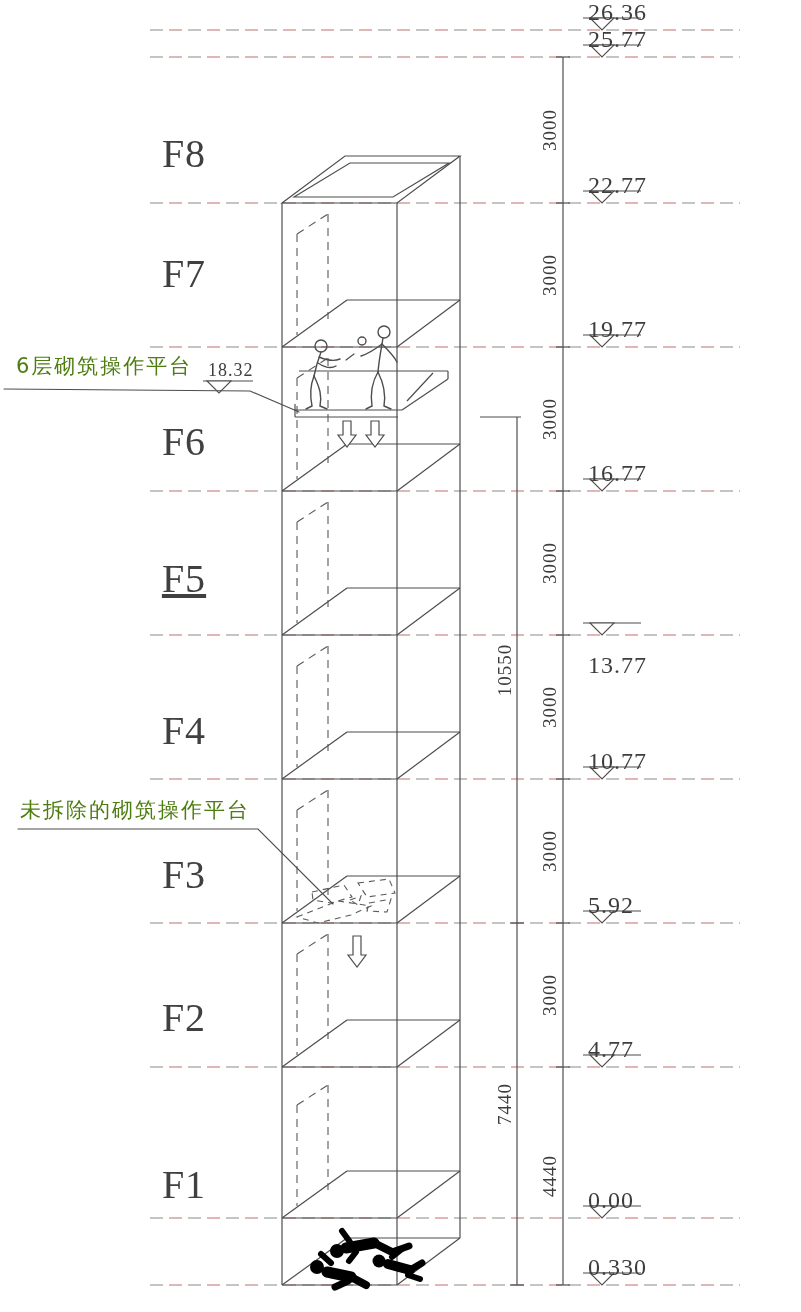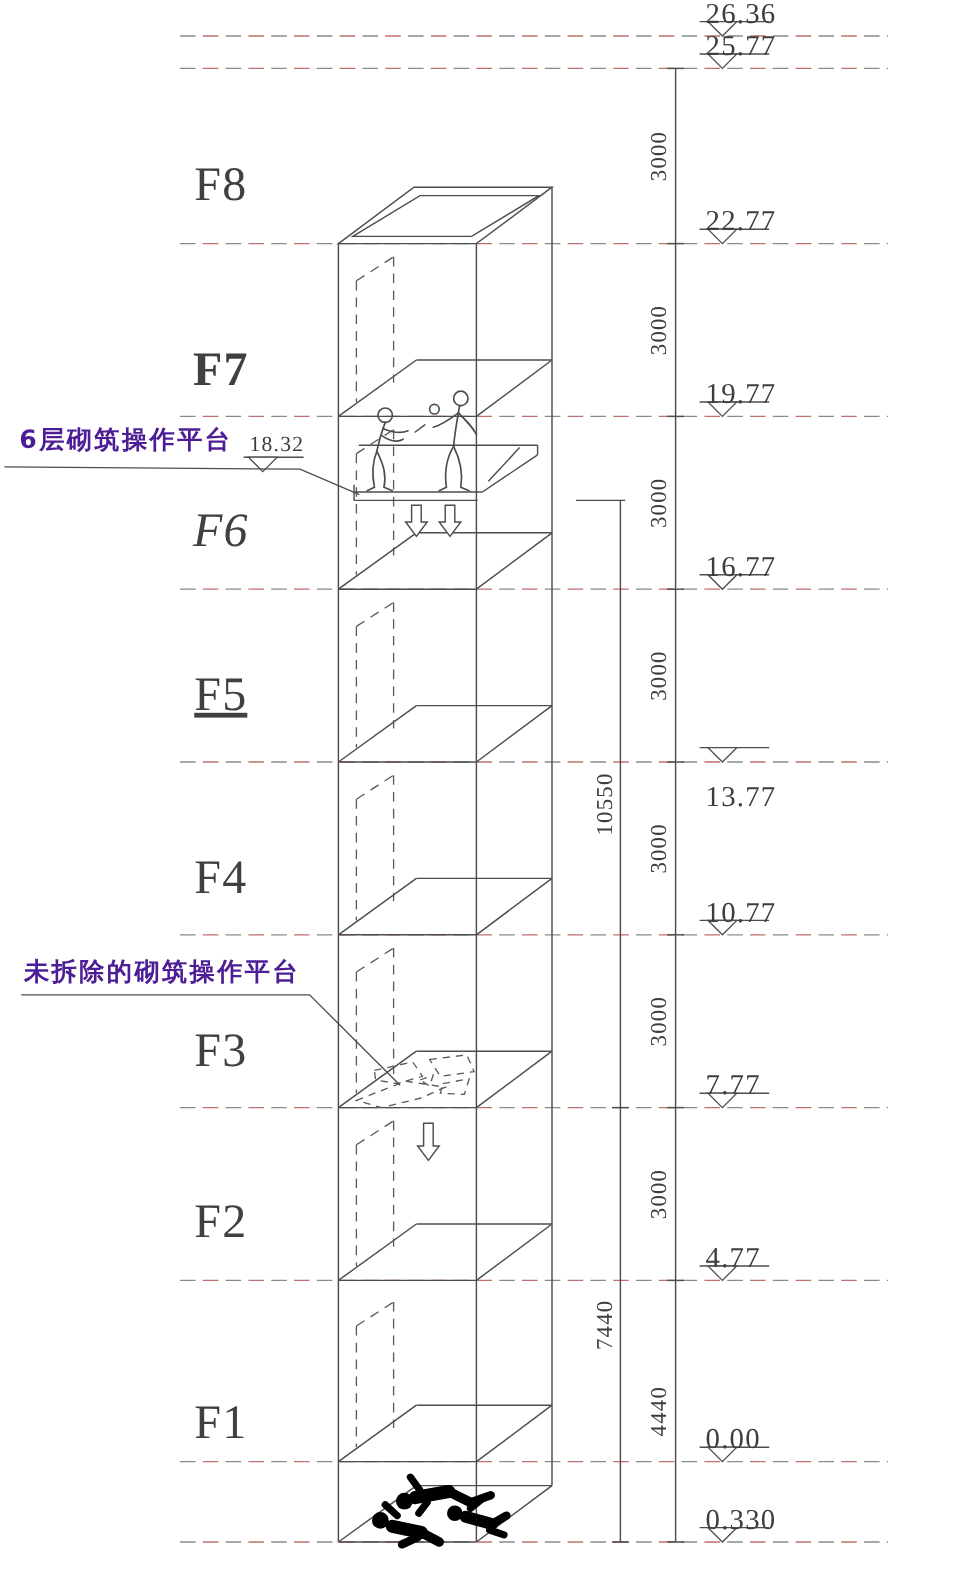--- a/index.html
+++ b/index.html
@@ -4,22 +4,22 @@
 <style>
   html,body{margin:0;padding:0;background:#ffffff;}
   .canvas{position:relative;width:801px;height:1312px;background:#ffffff;overflow:hidden;
           font-family:"Liberation Serif", serif;}
   svg{position:absolute;left:0;top:0;}
   .lab{position:absolute;color:#3d3d3d;white-space:nowrap;}
   .floor-label{font-size:40px;color:#404040;width:64px;text-align:center;letter-spacing:1px;}
   .elev-label{font-size:24px;letter-spacing:1px;}
   .dim-label{font-size:19px;letter-spacing:1px;width:90px;text-align:center;
              transform:rotate(-90deg);transform-origin:center center;}
-  .anno{font-size:21px;letter-spacing:2px;color:#4c1d95;
-        font-family:"DejaVu Sans", sans-serif;font-weight:bold;}
+  .anno{font-size:21px;letter-spacing:2px;color:#4d7c0f;
+        font-family:"DejaVu Sans", sans-serif;}
   .plat-label{font-size:18px;letter-spacing:1px;}
 </style>
 </head>
 <body>
 
 <div class="canvas">
   <svg id="draw" width="801" height="1312" viewBox="0 0 801 1312">
       <g>
         <line x1="150" y1="30" x2="740" y2="30" stroke="#8a8a8a" stroke-width="1.1" stroke-dasharray="13 25"></line>
         <line x1="150" y1="30" x2="740" y2="30" stroke="#c0706c" stroke-width="1.1" stroke-dasharray="13 25" stroke-dashoffset="-19"></line>
@@ -208,35 +208,35 @@
       <g>
         <path d="M4,389 L250,391 L299,412" stroke="#4d4d4d" stroke-width="1.1" fill="none" stroke-linecap="round"></path>
         <path d="M18,829 L258,829 L333,904" stroke="#4d4d4d" stroke-width="1.1" fill="none" stroke-linecap="round"></path>
       </g>
     </svg>
   <div id="labels">
     <div class="lab anno" style="left:16px;top:352px;">6层砌筑操作平台</div>
     <div class="lab anno" style="left:20px;top:796px;">未拆除的砌筑操作平台</div>
     <div class="lab plat-label" style="left:208px;top:360px;">18.32</div>
   <div class="lab floor-label" style="left:152px;top:130px;">F8</div>
-      <div class="lab floor-label" style="left:152px;top:284px;font-weight:bold;">F7</div>
-      <div class="lab floor-label" style="left:152px;top:418px;font-style:italic;">F6</div>
+      <div class="lab floor-label" style="left:152px;top:250px;">F7</div>
+      <div class="lab floor-label" style="left:152px;top:418px;">F6</div>
       <div class="lab floor-label" style="left:152px;top:555px;text-decoration:underline;">F5</div>
       <div class="lab floor-label" style="left:152px;top:707px;">F4</div>
       <div class="lab floor-label" style="left:152px;top:851px;">F3</div>
       <div class="lab floor-label" style="left:152px;top:994px;">F2</div>
       <div class="lab floor-label" style="left:152px;top:1161px;">F1</div>
       <div class="lab elev-label" style="left:588px;top:-1px;">26.36</div>
       <div class="lab elev-label" style="left:588px;top:26px;">25.77</div>
       <div class="lab elev-label" style="left:588px;top:172px;">22.77</div>
       <div class="lab elev-label" style="left:588px;top:316px;">19.77</div>
       <div class="lab elev-label" style="left:588px;top:460px;">16.77</div>
       <div class="lab elev-label" style="left:588px;top:604px;margin-top:48px;">13.77</div>
       <div class="lab elev-label" style="left:588px;top:748px;text-align:center;">10.77</div>
-      <div class="lab elev-label" style="left:588px;top:892px;">7.77</div>
+      <div class="lab elev-label" style="left:588px;top:892px;">5.92</div>
       <div class="lab elev-label" style="left:588px;top:1036px;">4.77</div>
       <div class="lab elev-label" style="left:588px;top:1187px;">0.00</div>
       <div class="lab elev-label" style="left:588px;top:1254px;">0.330</div>
       <div class="lab dim-label" style="left:505px;top:119px;">3000</div>
       <div class="lab dim-label" style="left:505px;top:264px;">3000</div>
       <div class="lab dim-label" style="left:505px;top:408px;">3000</div>
       <div class="lab dim-label" style="left:505px;top:552px;">3000</div>
       <div class="lab dim-label" style="left:505px;top:696px;">3000</div>
       <div class="lab dim-label" style="left:505px;top:840px;">3000</div>
       <div class="lab dim-label" style="left:505px;top:984px;">3000</div>

